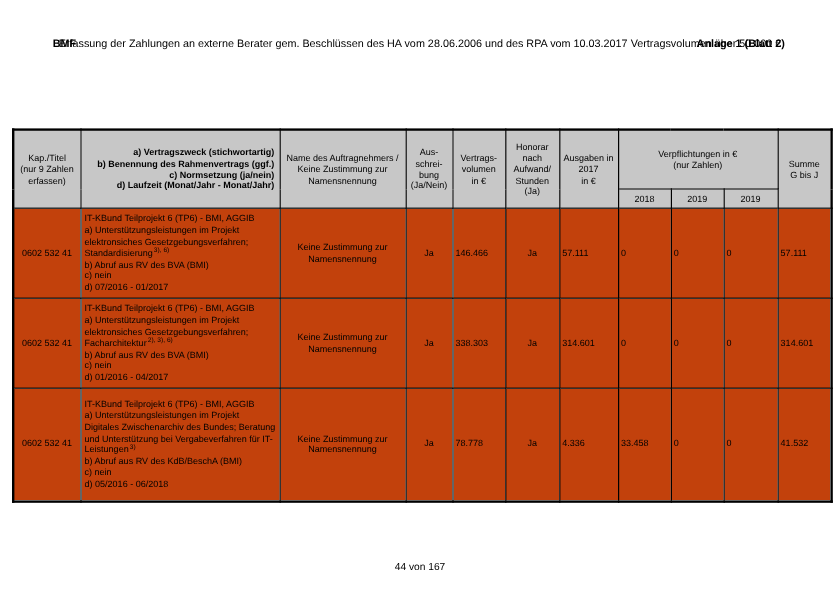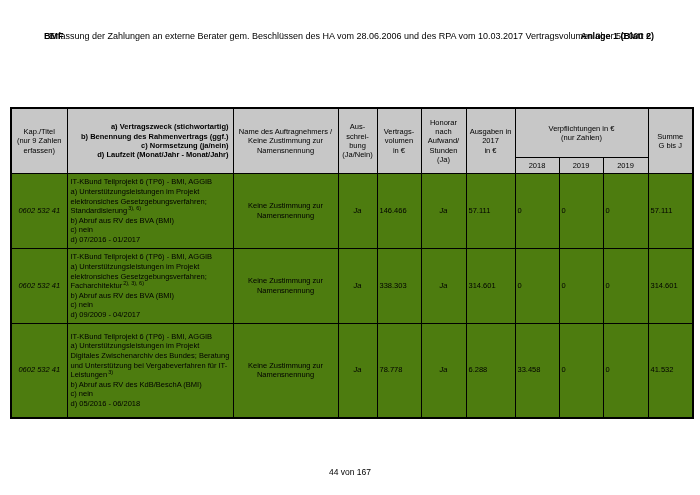--- a/index.html
+++ b/index.html
@@ -29,24 +29,24 @@
   }
   th, td { border:1px solid #000; vertical-align:middle; overflow:hidden; }
   thead th {
     background:#c7c7c7;
     font-weight:normal; font-size:7.5px; line-height:1.25;
     padding:1px 2px; text-align:center; white-space:pre-line;
   }
   thead tr.h-main th { height:46px; }
   thead tr.h-years th { height:13px; }
   th.h-zweck { text-align:right; font-weight:bold; padding:1px 4px; }
-  tbody td { font-size:7.5px; line-height:1.28; padding:1px 2px; background:#4d7c0f; }
+  tbody td { font-size:7.5px; line-height:1.28; padding:1px 2px; background:#c2410c; }
   tr.r-std { height:75px; }
   tr.r-tall { height:94px; }
-  td.c-center { text-align:center;font-style:italic; }
+  td.c-center { text-align:center; }
   td.c-name { text-align:center; white-space:pre-line; padding:0 8px; }
   td.c-num { text-align:left; padding-right:3px; }
   td.c-zweck { padding:2px 3px; vertical-align:middle; }
   td.c-zweck div { margin:0; }
   sup { font-size:5.5px; vertical-align:super; margin-left:1px; line-height:0; }
   .footer {
     position:absolute; left:0; top:467px; width:700px;
     text-align:center; font-size:8.5px;
   }
 </style>
@@ -133,21 +133,21 @@
       <td class="c-num">0</td>
       <td class="c-num">57.111</td>
     </tr>
     <tr class="r-std">
       <td class="c-center">0602 532 41</td>
       <td class="c-zweck">
         <div>IT-KBund Teilprojekt 6 (TP6) -  BMI, AGGIB</div>
         <div><span>a) Unterstützungsleistungen im Projekt elektronsiches Gesetzgebungsverfahren; Facharchitektur</span><sup>2), 3), 6)</sup></div>
         <div>b) Abruf aus RV des BVA (BMI)</div>
         <div>c) nein</div>
-        <div>d) 09/2009 - 04/2017</div>
+        <div>d) 01/2016 - 04/2017</div>
       </td>
       <td class="c-name">Keine Zustimmung zur
 Namensnennung</td>
       <td class="c-center">Ja</td>
       <td class="c-num">338.303</td>
       <td class="c-center">Ja</td>
       <td class="c-num">314.601</td>
       <td class="c-num">0</td>
       <td class="c-num">0</td>
       <td class="c-num">0</td>
@@ -160,21 +160,21 @@
         <div><span>a) Unterstützungsleistungen im Projekt Digitales Zwischenarchiv des Bundes; Beratung und Unterstützung bei Vergabeverfahren für IT-Leistungen</span><sup>3)</sup></div>
         <div>b) Abruf aus RV des KdB/BeschA (BMI)</div>
         <div>c) nein</div>
         <div>d) 05/2016 - 06/2018</div>
       </td>
       <td class="c-name">Keine Zustimmung zur
 Namensnennung</td>
       <td class="c-center">Ja</td>
       <td class="c-num">78.778</td>
       <td class="c-center">Ja</td>
-      <td class="c-num">6.288</td>
+      <td class="c-num">4.336</td>
       <td class="c-num">33.458</td>
       <td class="c-num">0</td>
       <td class="c-num">0</td>
       <td class="c-num">41.532</td>
     </tr>
   </tbody>
 </table>
 
 <div class="footer">44 von 167</div>
 

